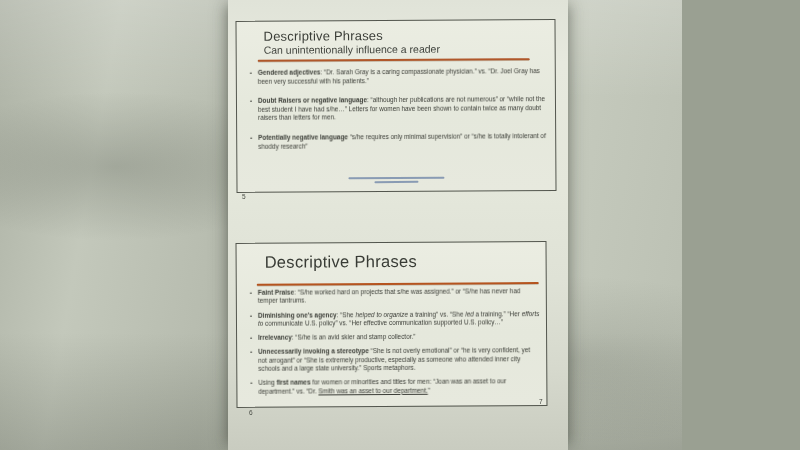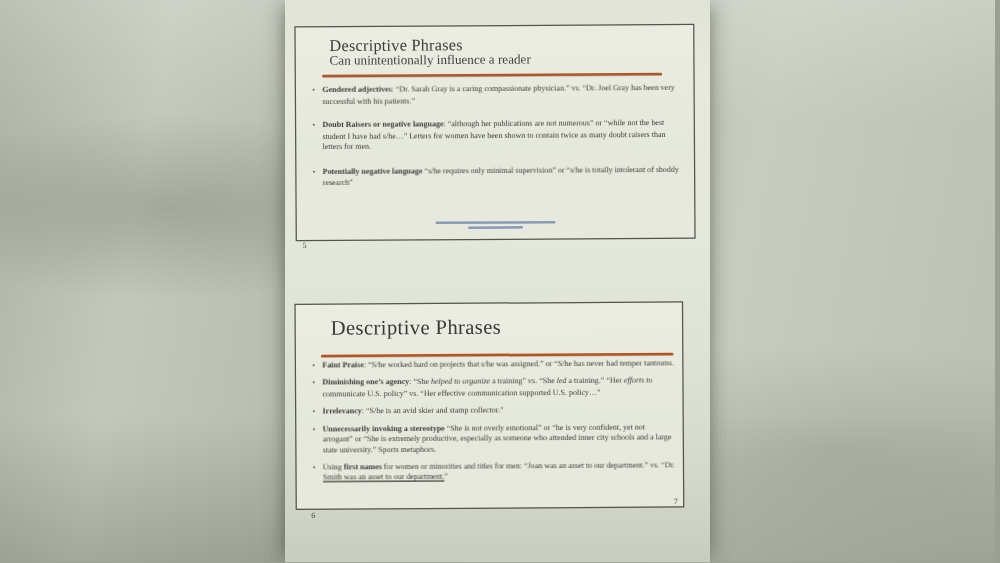--- a/index.html
+++ b/index.html
@@ -1,18 +1,18 @@
 <!DOCTYPE html>
 <html><head>
 <meta charset="utf-8">
 <style>
   html,body{margin:0;padding:0;background:#9aa092;}
   .stage{
-    position:relative;width:796px;height:450px;overflow:hidden;
-    font-family:Liberation Serif, serif;
+    position:relative;width:682px;height:450px;overflow:hidden;
+    font-family:Liberation Sans, sans-serif;
     background:
       radial-gradient(40% 22% at 17% 37%, rgba(52,58,48,0.22), rgba(52,58,48,0) 75%),
       radial-gradient(45% 25% at 84% 80%, rgba(52,58,48,0.14), rgba(52,58,48,0) 75%),
       linear-gradient(0deg, rgba(50,55,45,0.22), rgba(50,55,45,0) 26%),
       linear-gradient(180deg, rgba(255,255,255,0.18), rgba(255,255,255,0) 22%),
       linear-gradient(100deg, #aeb3a6 0%, #c3c8bb 16%, #b6bbae 36%, #c7ccbf 72%, #bbc0b3 100%);
   }
   .paper{
     position:absolute;left:228px;top:0;width:340px;height:450px;
     background:linear-gradient(180deg,#e0e3d8 0%,#e7e9de 14%,#e4e7db 42%,#dfe2d6 62%,#d6d9cd 82%,#c9ccc0 100%);

